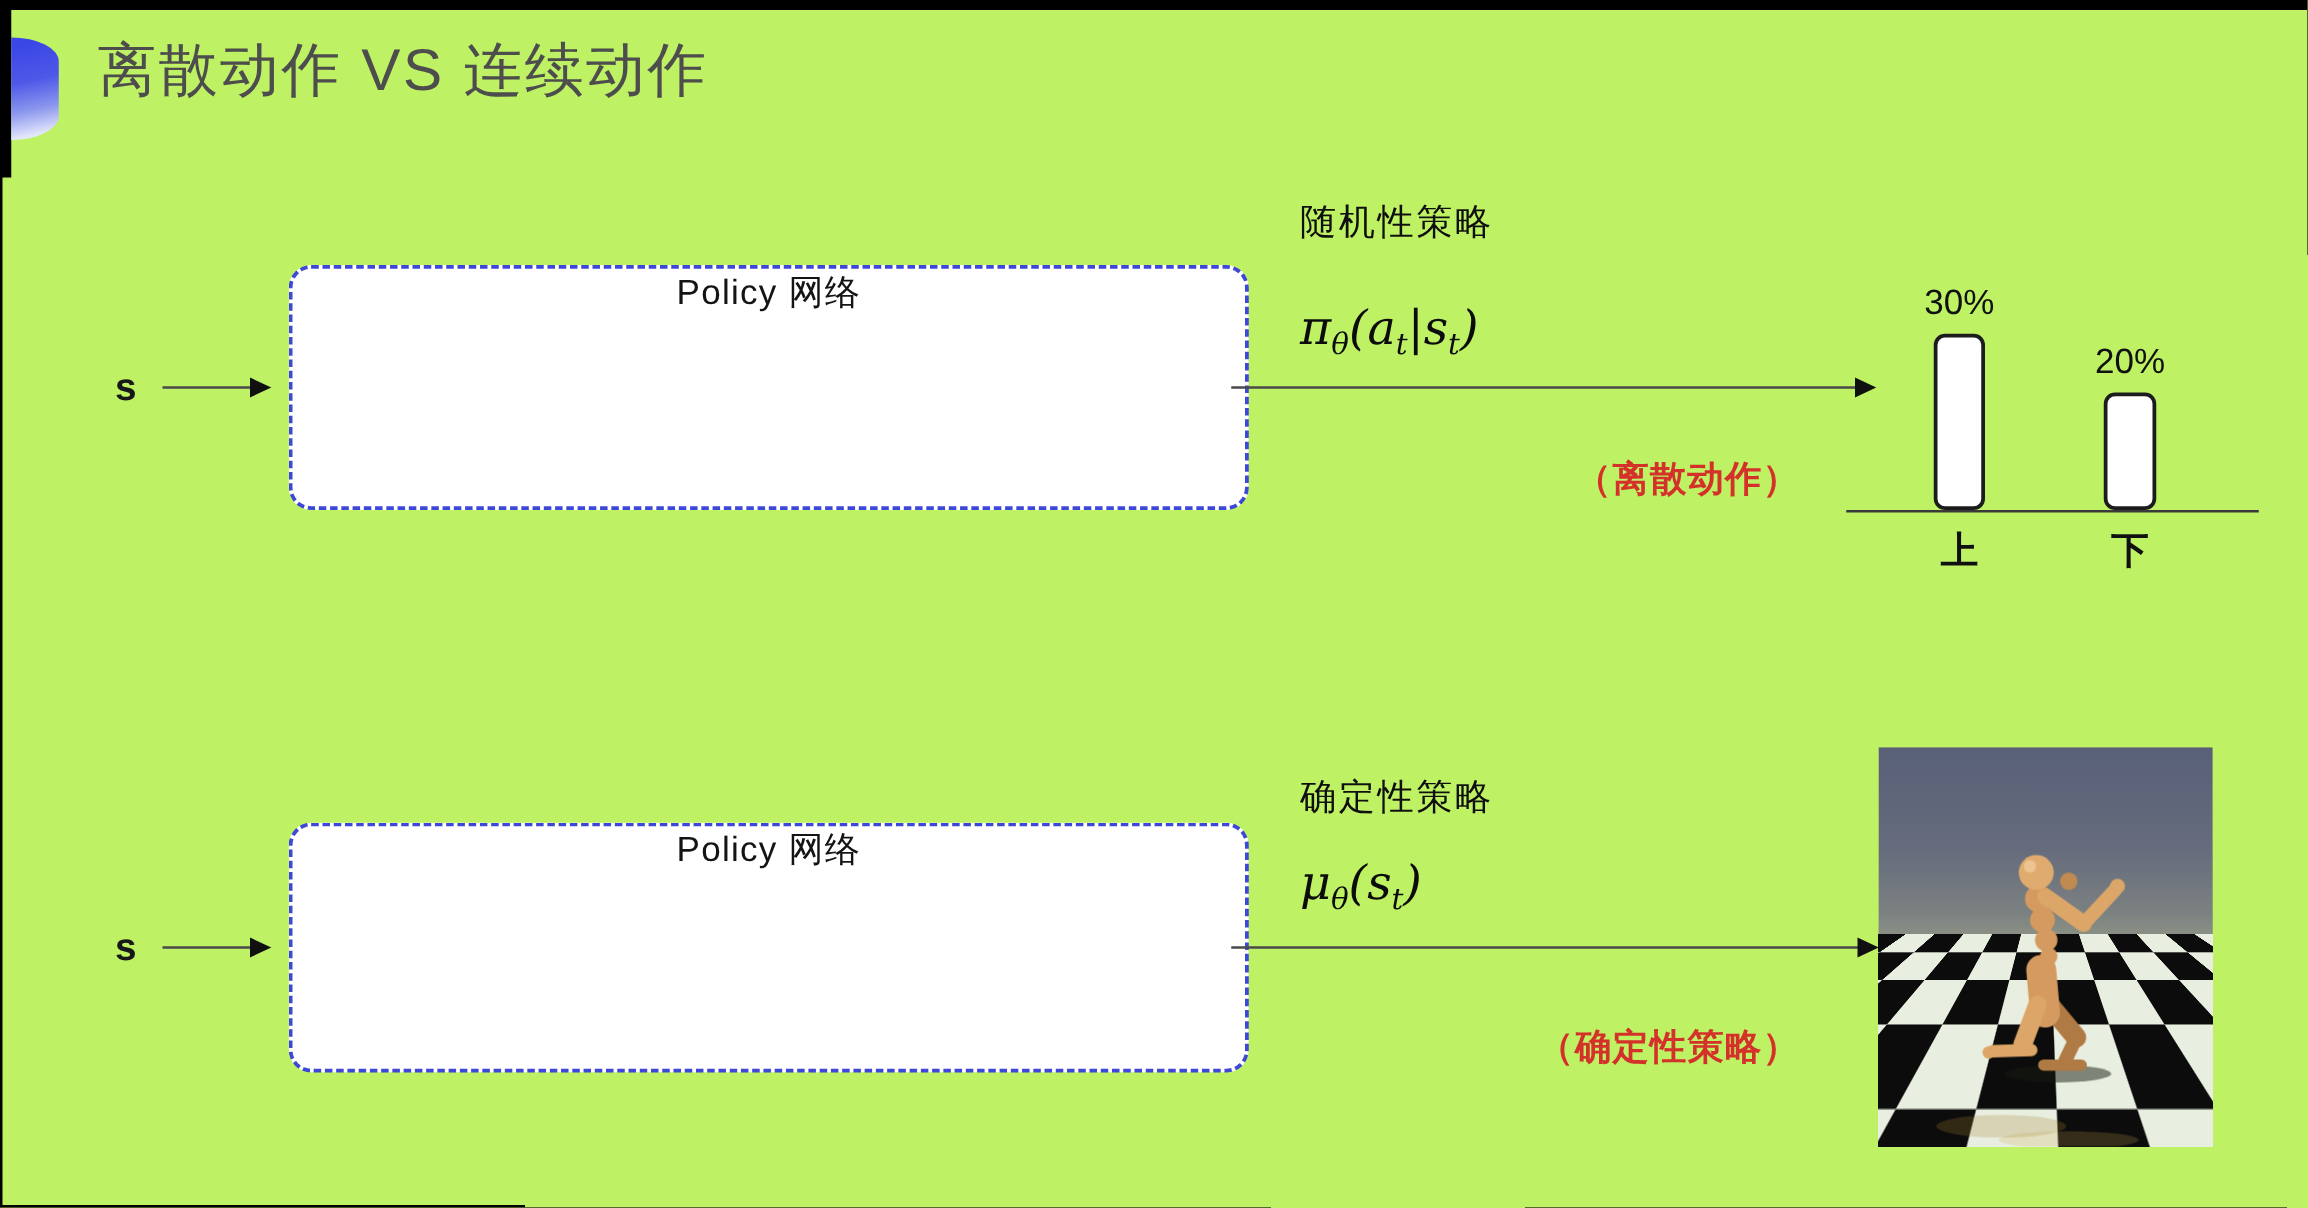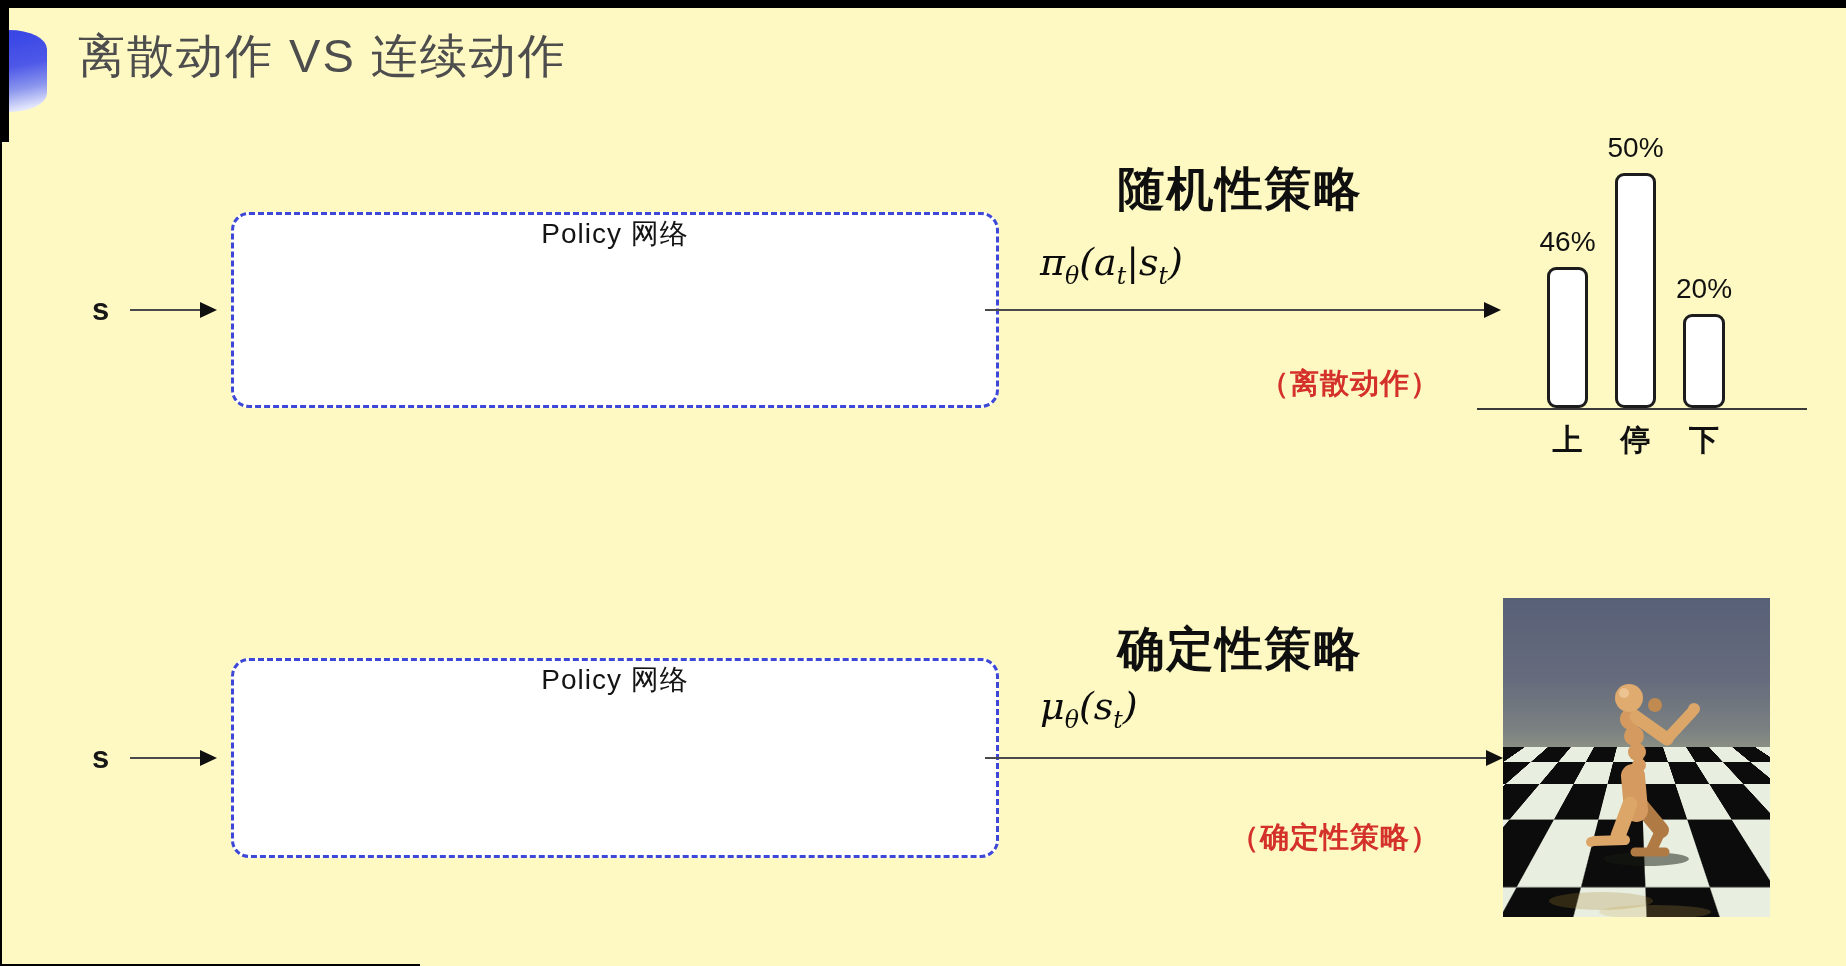--- a/index.html
+++ b/index.html
@@ -1,16 +1,16 @@
 <!DOCTYPE html>
 <html><head>
 <meta charset="utf-8">
 <style>
   html,body{margin:0;padding:0;background:#000;}
-  .slide{position:relative;width:1846px;height:966px;background:#fef9c3;overflow:hidden;
+  .slide{position:relative;width:1846px;height:966px;background:#bef264;overflow:hidden;
          font-family:"Liberation Sans",sans-serif;color:#111;}
 
   
   .edge-top{position:absolute;top:0;left:0;width:100%;height:8px;background:#000;}
   .edge-left-top{position:absolute;top:0;left:0;width:9px;height:142px;background:#000;}
   .edge-left{position:absolute;top:0;left:0;width:2px;height:100%;background:#000;}
   .edge-bottom{position:absolute;bottom:0;left:0;width:420px;height:2px;background:#000;}
 
   
   .title-accent{position:absolute;left:9px;top:30px;width:38px;height:82px;
@@ -22,22 +22,22 @@
   
   .s-label{position:absolute;font-size:31px;font-weight:600;color:#171717;}
   .arrow-line{position:absolute;height:2px;background:#4a4a4a;}
   .arrow-head{position:absolute;width:0;height:0;border-left:17px solid #101010;
       border-top:8px solid transparent;border-bottom:8px solid transparent;}
   .policy-box{position:absolute;left:231px;width:768px;height:196px;background:#fff;
       border:3px dashed #3d47d8;border-radius:18px;box-sizing:border-box;
       display:flex;justify-content:center;}
   .policy-box .lbl{font-size:28px;color:#141414;letter-spacing:1px;}
 
-  .policy-name{position:absolute;left:1040px;width:400px;text-align:center;
-      font-size:47px;font-weight:700;color:#0f0f0f;letter-spacing:2px;}
+  .policy-name{position:absolute;left:1040px;width:400px;
+      font-size:29px;font-weight:400;color:#0f0f0f;letter-spacing:2px;}
   .formula{position:absolute;left:1040px;width:400px;text-align:left;
       font-size:38px;color:#0c0c0c;}
   .math{font-family:"DejaVu Serif",serif;font-style:italic;}
   .math sub{font-size:0.62em;font-style:italic;}
   .action-type{position:absolute;left:1040px;width:400px;text-align:right;
       font-size:29px;font-weight:600;color:#d3312a;letter-spacing:1px;}
 
   
   .chart{position:absolute;left:1477px;top:100px;width:330px;height:310px;}
   .chart-axis{position:absolute;left:0;right:0;bottom:0;height:2px;background:#3a3a3a;}
@@ -85,28 +85,23 @@
   <div class="arrow-head" style="left:1484px;top:302px;"></div>
 
   <div class="policy-name" style="top:158px;">随机性策略</div>
   <div class="formula" style="top:240px;">
     <span class="math"><i>π</i><sub>θ</sub><span>(a</span><sub>t</sub><span>|s</span><sub>t</sub><span>)</span></span>
   </div>
   <div class="action-type" style="top:364px;">（离散动作）</div>
 
   <div class="chart">
     <div class="bar-col" style="left:70px;width:41px;">
-      <div class="bar-val">46%</div>
+      <div class="bar-val">30%</div>
       <div class="bar" style="height: 141px;"></div>
       <div class="bar-cat">上</div>
-    </div>
-    <div class="bar-col" style="left:138px;width:41px;">
-      <div class="bar-val">50%</div>
-      <div class="bar" style="height: 235px;"></div>
-      <div class="bar-cat">停</div>
     </div>
     <div class="bar-col" style="left:206px;width:42px;">
       <div class="bar-val">20%</div>
       <div class="bar" style="height: 94px;"></div>
       <div class="bar-cat">下</div>
     </div>
     <div class="chart-axis"></div>
   </div>
 
   <div class="s-label" style="left:92px;top:740px;">s</div>

